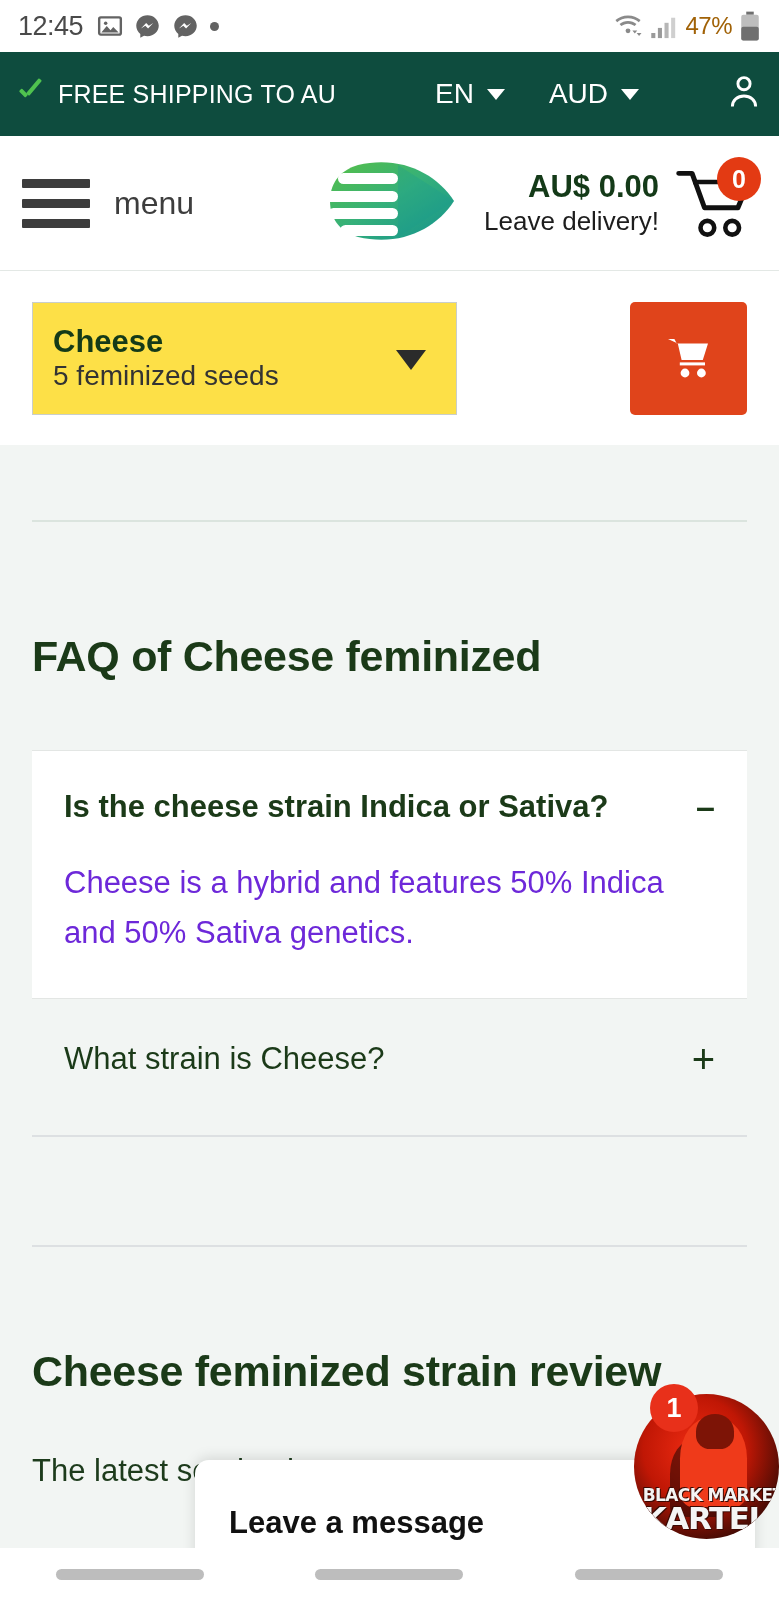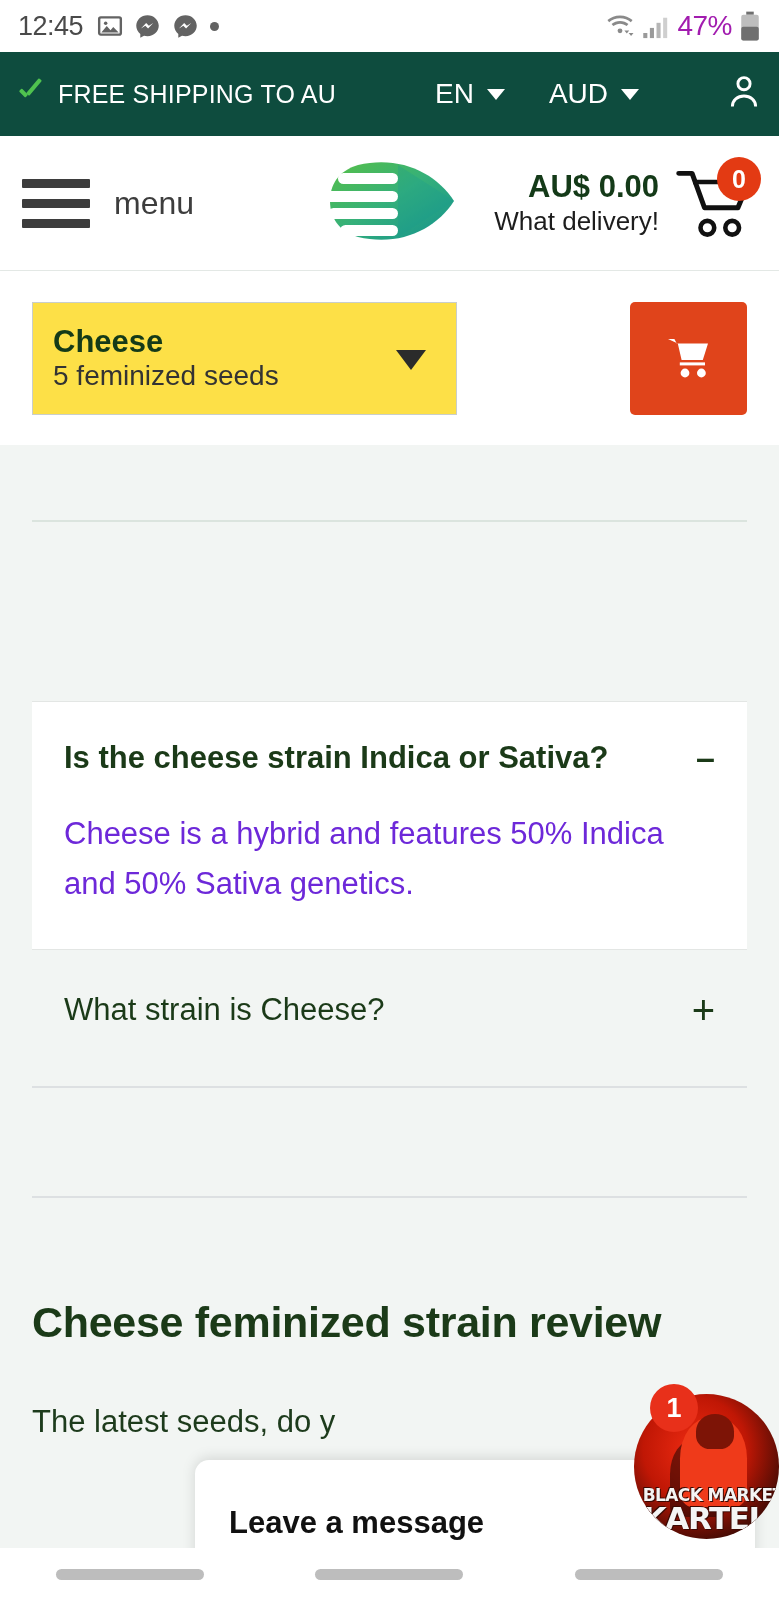--- a/index.html
+++ b/index.html
@@ -13,21 +13,21 @@
 
   
   .statusbar {
     position:absolute; top:0; left:0; width:779px; height:52px;
     background:#ffffff; display:flex; align-items:center;
     padding:0 18px; color:#5a5a5a;
   }
   .sb-time { font-size:27px; color:#4a4a4a; letter-spacing:-0.5px; }
   .sb-left-icons { display:flex; align-items:center; gap:11px; margin-left:14px; }
   .sb-right { margin-left:auto; display:flex; align-items:center; gap:7px; }
-  .sb-pct { font-size:28px; color:#a21caf; letter-spacing:-0.5px; }
+  .sb-pct { font-size:24px; color:#a16207; letter-spacing:-0.5px; }
   .ico { display:block; }
   .dot-ico { width:9px; height:9px; border-radius:50%; background:#636363; }
 
   
   .topbanner {
     position:absolute; top:52px; left:0; width:779px; height:84px;
     background:#0e4c3e; display:flex; align-items:center; padding:0 18px;
     color:#ffffff;
   }
   .ship-wrap { display:flex; align-items:center; gap:14px; }
@@ -262,21 +262,21 @@
         <rect x="6" y="40" width="78" height="11" rx="5.5" fill="#ffffff"></rect>
         <rect x="14" y="57" width="70" height="11" rx="5.5" fill="#ffffff"></rect>
         <rect x="26" y="74" width="58" height="11" rx="5.5" fill="#ffffff"></rect>
         <path d="M84 14 L140 50 L84 86 Z" fill="#1b9a8d" opacity="0.30"></path>
       </svg>
     </div>
 
     <div class="cart-area">
       <div class="price-block">
         <div class="price">AU$ 0.00</div>
-        <div class="delivery">What delivery!</div>
+        <div class="delivery">Leave delivery!</div>
       </div>
       <div class="cartbadge-wrap">
         <svg width="84" height="78" viewBox="0 0 44 40">
           <path d="M3 5 h7 l6.5 18 h17.5 l5-12" fill="none" stroke="#111" stroke-width="2.6" stroke-linecap="round" stroke-linejoin="round"></path>
           <path d="M10.5 9.5 H40" fill="none" stroke="#111" stroke-width="2.4"></path>
           <circle cx="18" cy="33.5" r="3.6" fill="none" stroke="#111" stroke-width="2.4"></circle>
           <circle cx="31" cy="33.5" r="3.6" fill="none" stroke="#111" stroke-width="2.4"></circle>
         </svg>
         <div class="badge">0</div>
       </div>
@@ -300,20 +300,21 @@
       </svg>
     </div>
   </div>
 
   <div class="page">
 
     <div style="height:75px"></div>
     <div class="hr"></div>
 
     <div style="height:110px"></div>
+    <div class="sec-title">FAQ of Cheese feminized</div>
 
     <div style="height:57px"></div>
 
     <div class="faq-card">
       <div class="faq-q-open">
         <span>Is the cheese strain Indica or Sativa?</span>
         <span class="faq-sign">–</span>
       </div>
       <div class="faq-a">Cheese is a hybrid and features 50% Indica and 50% Sativa genetics.</div>
     </div>

